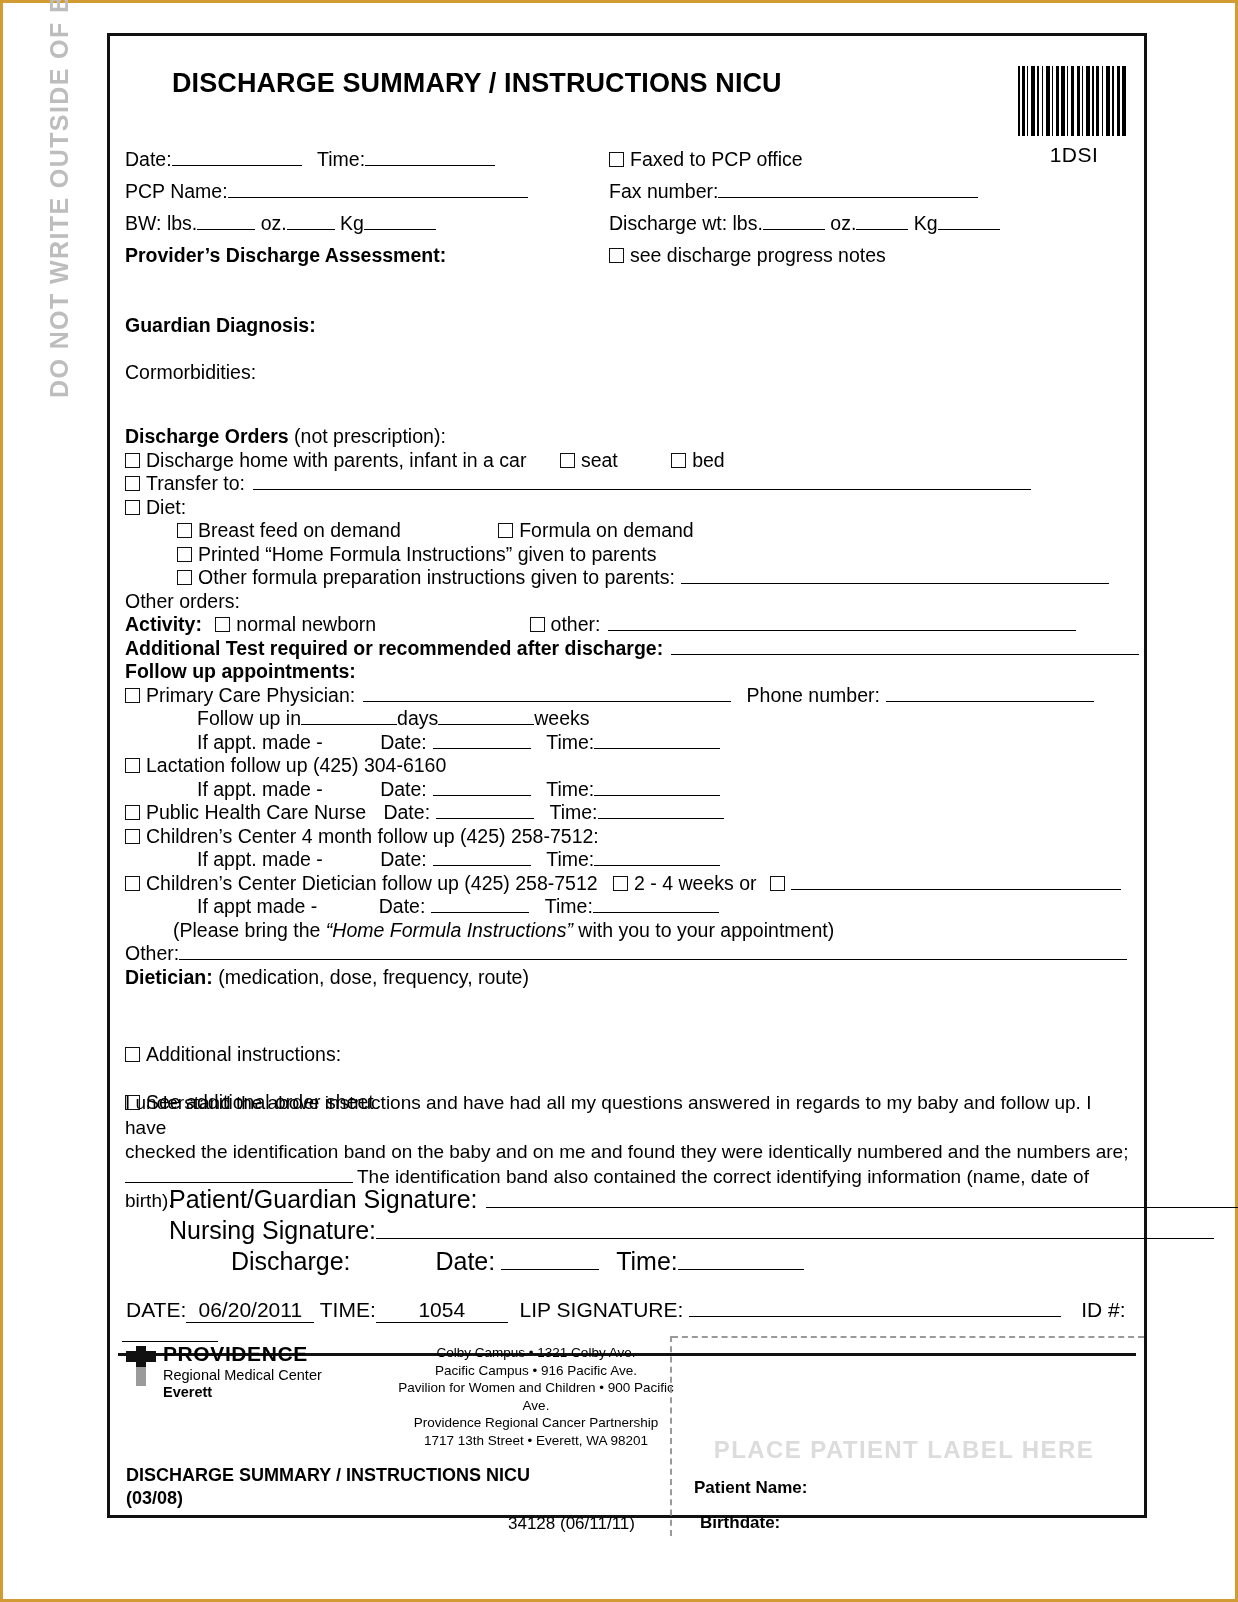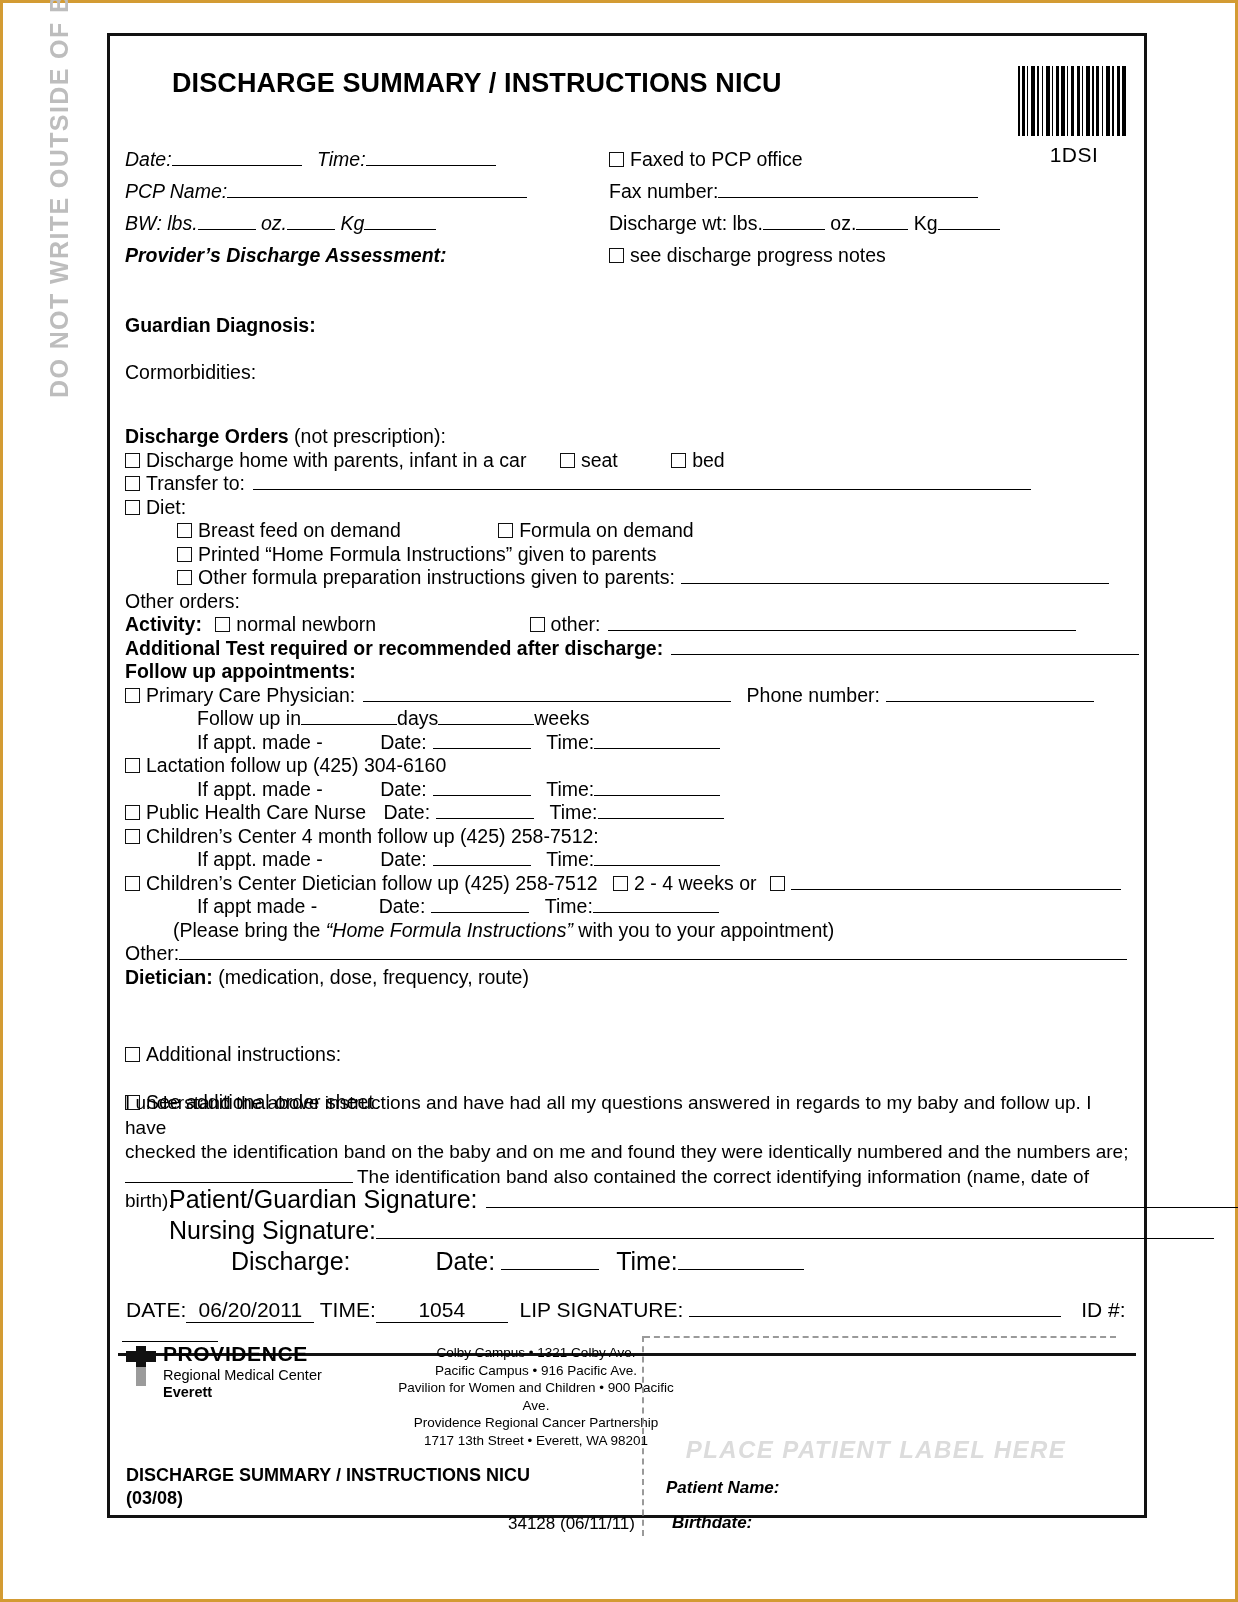--- a/index.html
+++ b/index.html
@@ -98,21 +98,21 @@
     margin-right: 6px;
     box-sizing: border-box;
     background: #fff;
   }
 
   b, .b { font-weight: bold; }
 
   
   #hdr { position: absolute; left: 15px; top: 112px; width: 960px; font-size: 19.5px; }
   #hdr .lrow { display: flex; margin-bottom: 9px; }
-  #hdr .lcol { width: 448px; font-style: italic; }
+  #hdr .lcol { width: 448px; }
   #hdr .rcol { flex: 1; margin-left: 36px; }
 
   
   #body-area { position: absolute; left: 15px; top: 278px; width: 1010px; font-size: 19.5px; }
   .ln { line-height: 23.5px; white-space: nowrap; }
   .ind1 { padding-left: 72px; }
   .ind2 { padding-left: 52px; }
 
   .fill { border-bottom: 1.6px solid #000; display: inline-block; height: 15px; }
 
@@ -145,24 +145,23 @@
   #prov-city { font-size: 14.5px; font-weight: bold; line-height: 17px; }
   #addr {
     position: absolute; left: 278px; top: 8px; width: 280px;
     text-align: center; font-size: 13.5px; line-height: 17.5px;
   }
   #form-title-ftr { position: absolute; left: 8px; top: 128px; font-size: 18px; font-weight: bold; line-height: 23px; }
   #form-num { position: absolute; left: 390px; top: 178px; font-size: 17px; }
 
   
   #label-box {
-    position: absolute; left: 524px; top: 0px; width: 472px; height: 200px;
+    position: absolute; left: 552px; top: 0px; width: 472px; height: 200px;
     border-left: 2px dashed #9a9a9a;
     box-sizing: border-box;
-    font-style: italic;
   }
   #label-box-top {
     position: absolute; left: 0; top: 0; width: 472px;
     border-top: 2px dashed #9a9a9a;
   }
   #place-label {
     position: absolute; left: 0; right: 6px; top: 100px;
     text-align: center;
     font-size: 24px; font-weight: bold; letter-spacing: 1.4px;
     color: #dcdcdc;

